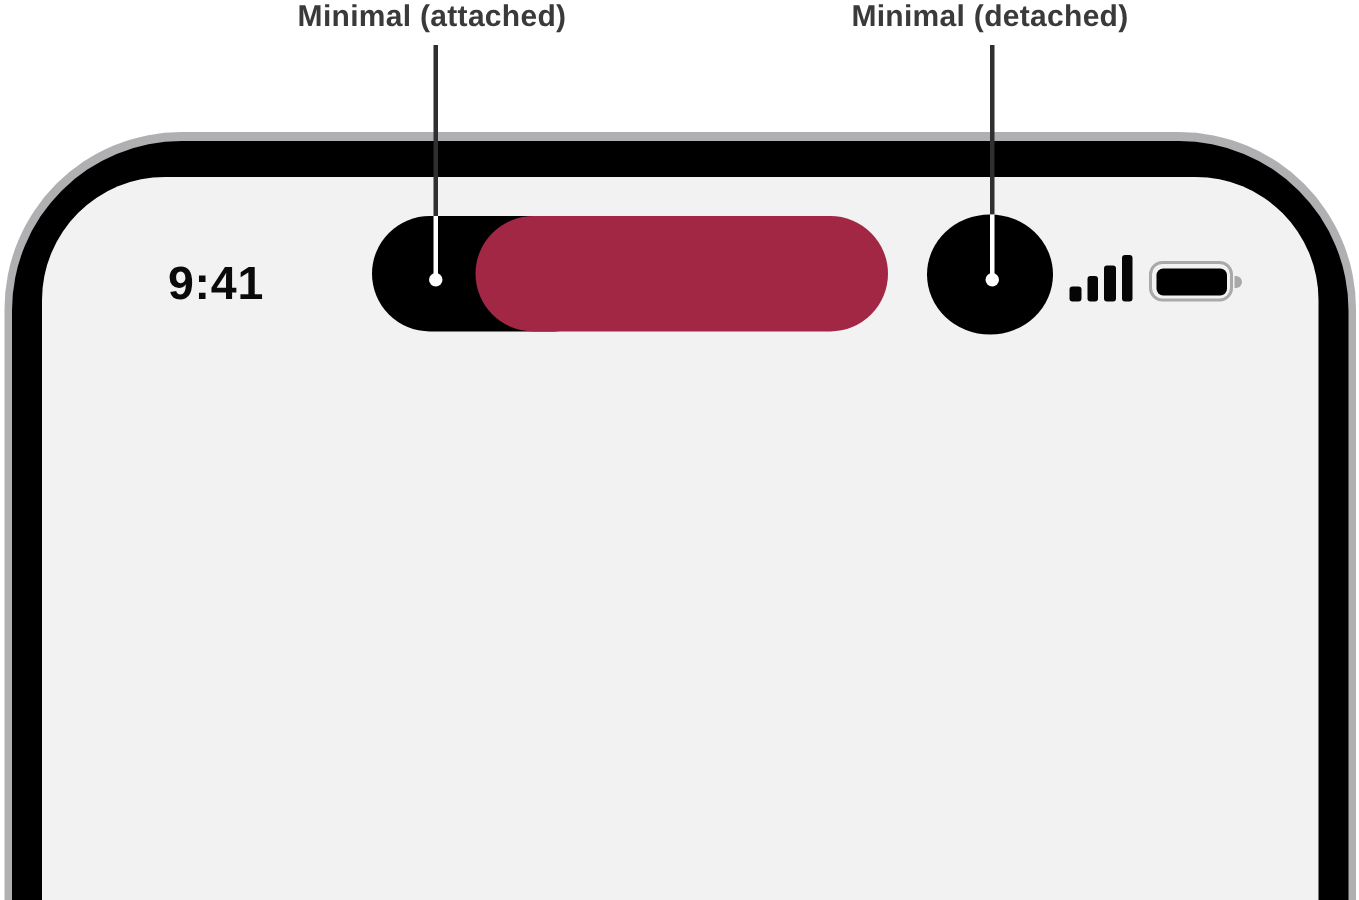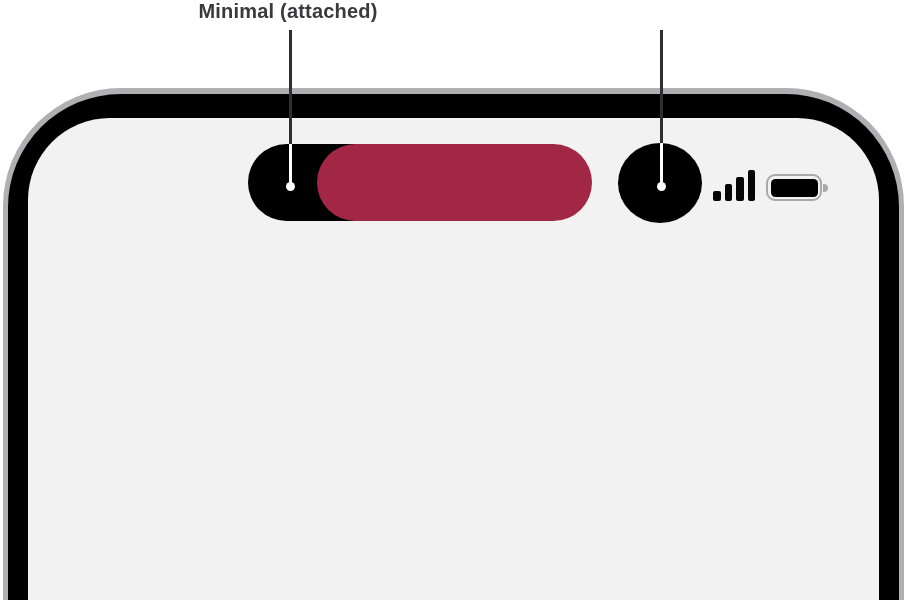--- a/index.html
+++ b/index.html
@@ -174,27 +174,29 @@
     border-radius: 0 5px 5px 0;
     z-index: 10;
   }
 </style>
 </head>
 <body>
 
 <div class="stage">
 
   <div class="callout-label attached">Minimal (attached)</div>
+  <div class="callout-label detached">Minimal (detached)</div>
 
   <div class="phone-frame">
     <div class="phone-bezel">
       <div class="phone-screen"></div>
     </div>
   </div>
 
+  <div class="status-time">9:41</div>
 
   <div class="island-pill-black"></div>
   <div class="island-pill-red"></div>
   <div class="island-circle"></div>
 
   <div class="signal-bars">
     <span class="signal-bar b1"></span>
     <span class="signal-bar b2"></span>
     <span class="signal-bar b3"></span>
     <span class="signal-bar b4"></span>

